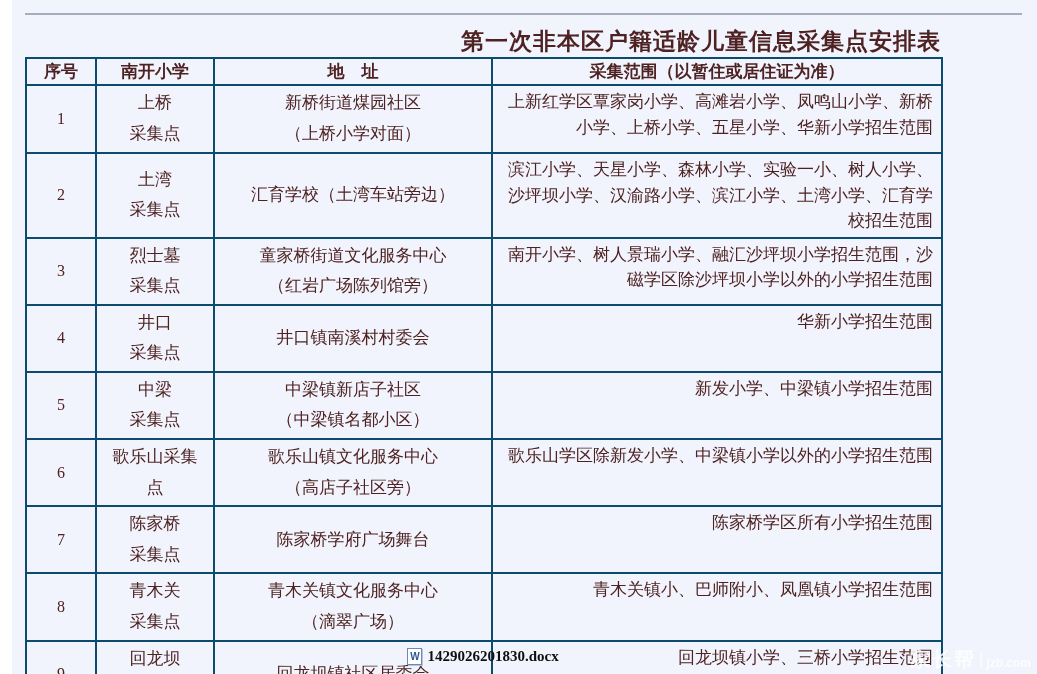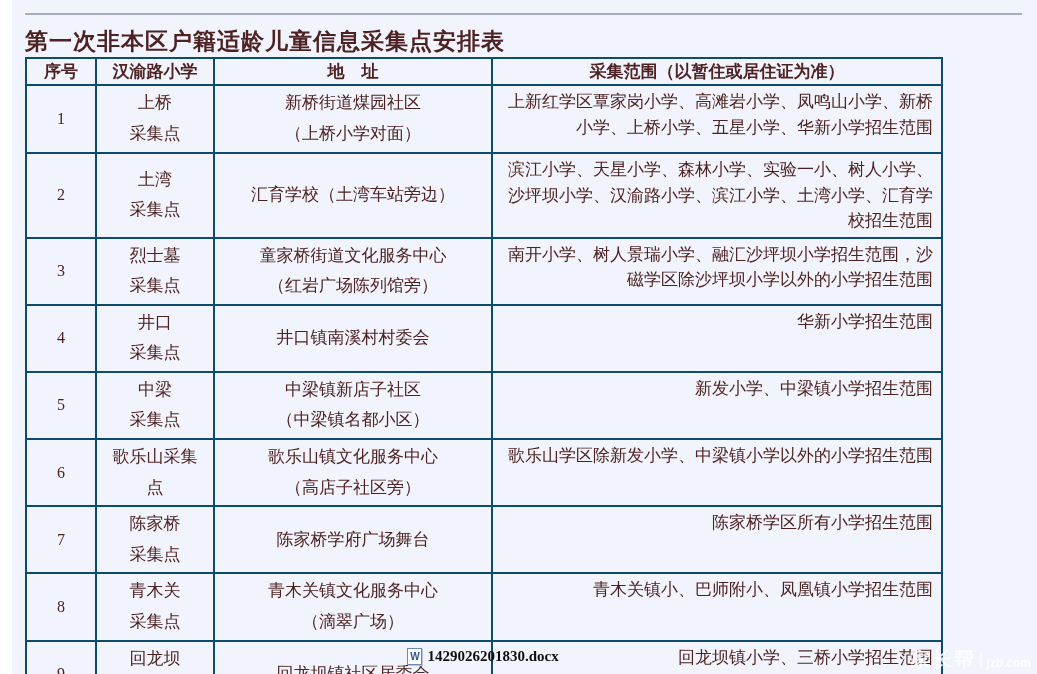--- a/index.html
+++ b/index.html
@@ -17,21 +17,21 @@
     background: #ffffff;
   }
   .top-line {
     position: absolute; left: 25px; top: 13px;
     width: 997px; height: 2px;
     background: #a8adbd;
   }
   .page-title {
     position: absolute; left: 25px; top: 26px;
     width: 916px; margin: 0;
-    text-align: left;
+    text-align: right;
     font-size: 23px; font-weight: bold;
     letter-spacing: 1px;
   }
   table.main {
     position: absolute; left: 25px; top: 57px;
     width: 916px;
     border-collapse: collapse;
     table-layout: fixed;
     border: 2px solid #2f2f2f;
   }
@@ -107,21 +107,21 @@
 <table class="main">
   <colgroup>
     <col style="width:70px">
       <col style="width:118px">
       <col style="width:278px">
       <col style="width:450px">
   </colgroup>
   <thead>
     <tr>
       <th>序号</th>
-      <th>汉渝路小学</th>
+      <th>南开小学</th>
       <th>地　址</th>
       <th>采集范围（以暂住或居住证为准）</th>
     </tr>
   </thead>
   <tbody>
     <tr>
       <td class="c-no">1</td>
       <td class="c-name">上桥
 采集点</td>
       <td class="c-addr">新桥街道煤园社区

